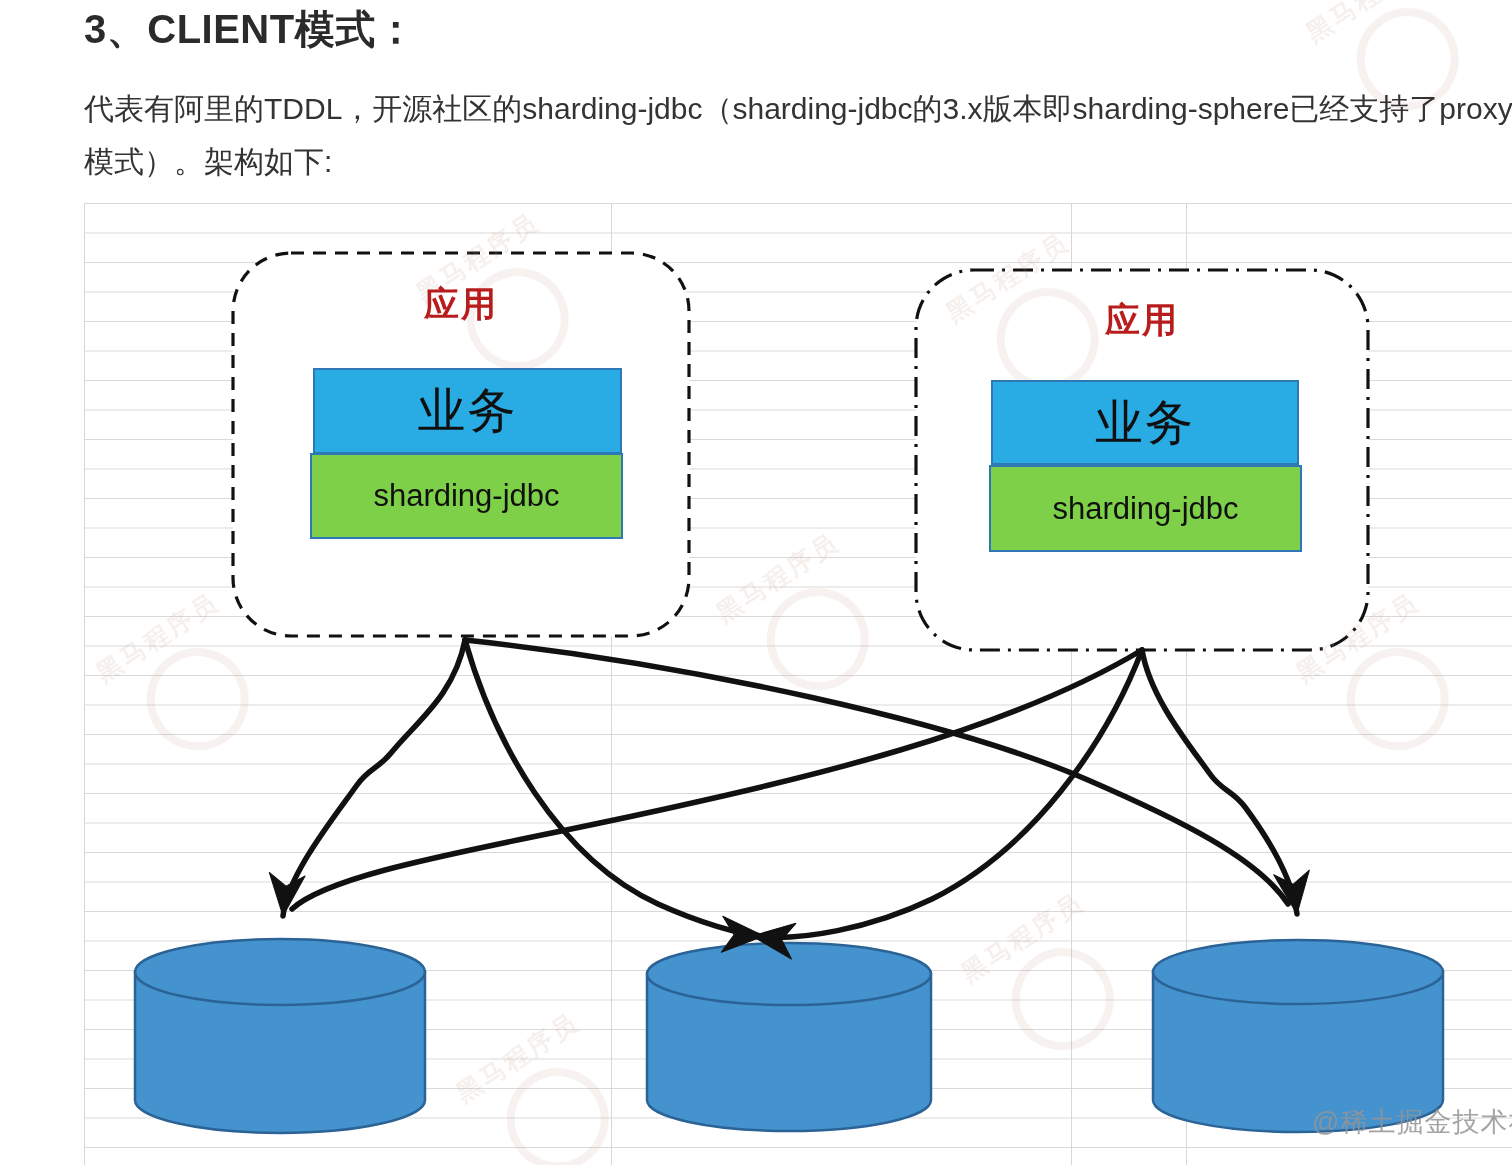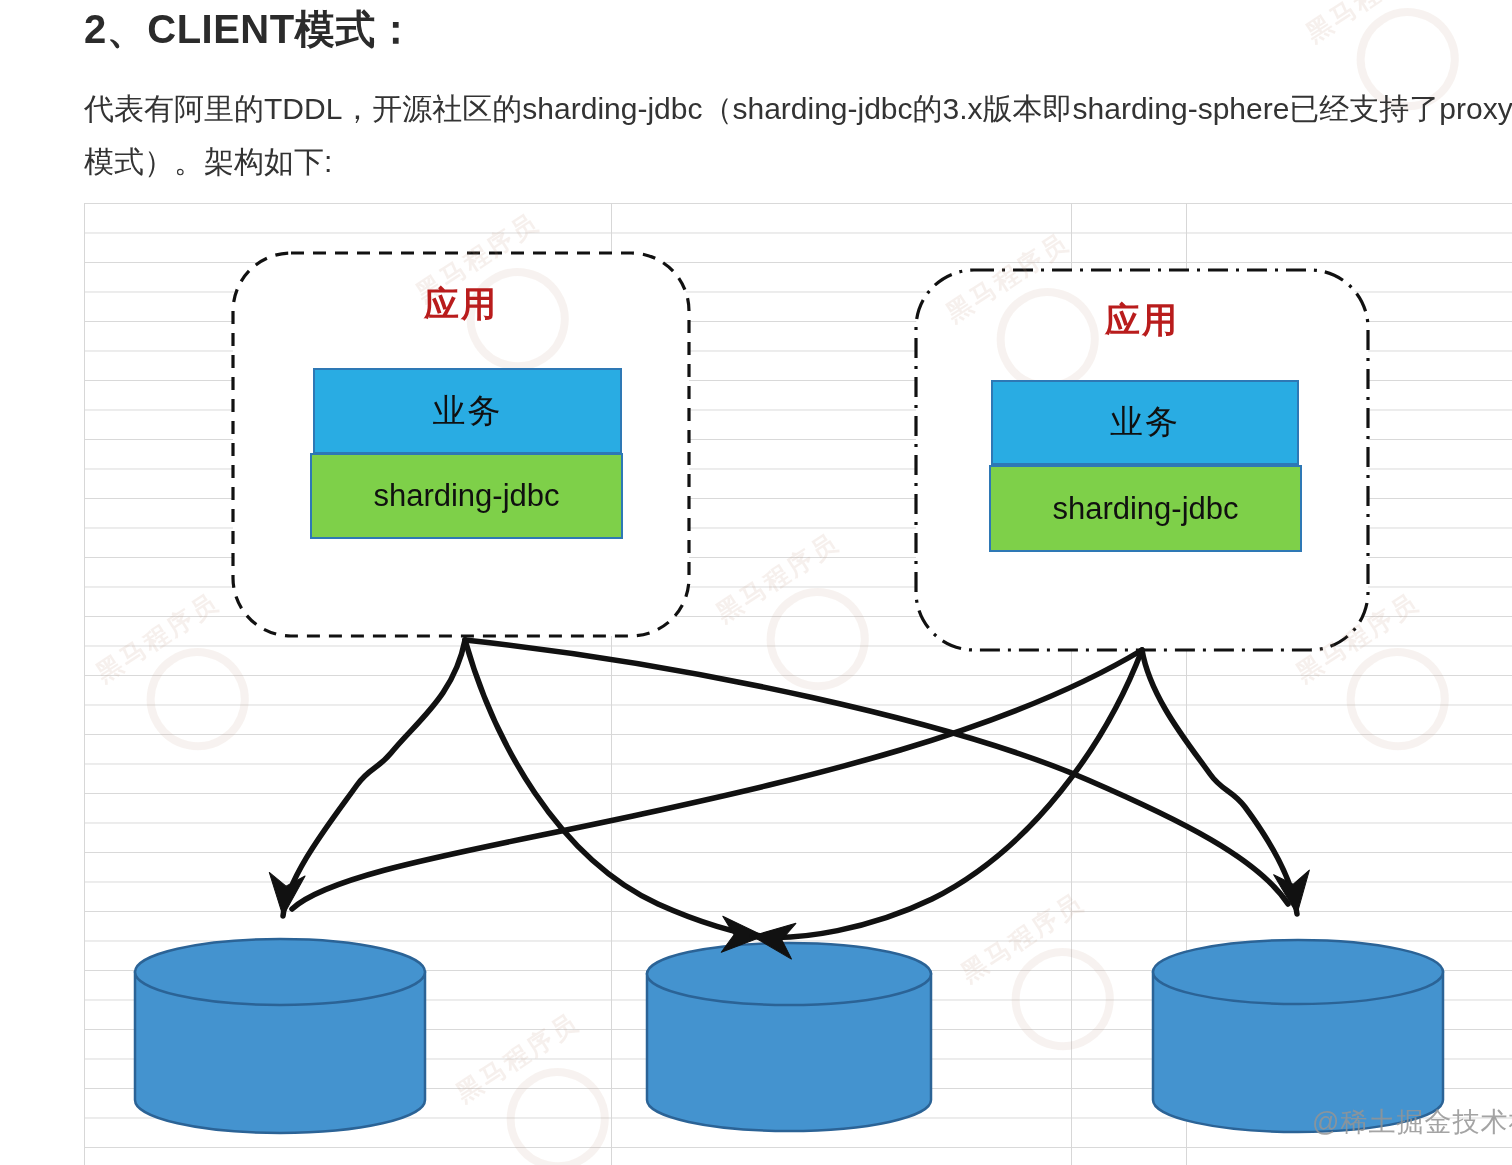--- a/index.html
+++ b/index.html
@@ -41,21 +41,21 @@
   
   .app-title{
     position:absolute;text-align:center;font-size:35px;color:#b91c1c;
     z-index:3;letter-spacing:2px;font-weight:bold;
   }
   .layer{
     position:absolute;display:flex;align-items:center;justify-content:center;
     box-sizing:border-box;border:2.5px solid #2e78b5;color:#101010;
     z-index:3;
   }
-  .layer.blue{font-size:33px;letter-spacing:2px;}
+  .layer.blue{font-size:48px;letter-spacing:2px;}
   .layer.green{font-size:31px;}
 
   
   .stamp{
     position:absolute;width:170px;height:170px;z-index:2;
     opacity:.38;transform:rotate(-33deg);pointer-events:none;
   }
   .stamp .txt{
     font-size:25px;letter-spacing:3px;color:rgba(197,158,138,.40);
     white-space:nowrap;text-align:center;font-weight:700;
@@ -68,21 +68,21 @@
     position:absolute;left:1312px;top:1104px;z-index:4;
     font-size:27px;color:rgba(148,148,148,.85);letter-spacing:1px;
     white-space:nowrap;
   }
 </style>
 </head>
 <body>
 
 <div class="stage">
 
-  <div class="heading">2、CLIENT模式：</div>
+  <div class="heading">3、CLIENT模式：</div>
   <div class="body-text">代表有阿里的TDDL，开源社区的sharding-jdbc（sharding-jdbc的3.x版本即sharding-sphere已经支持了proxy模式）。架构如下:</div>
 
   <div class="grid"></div>
 
   <div class="stamp" style="left:1320px;top:-30px">
     <div class="txt">黑马程序员</div>
       <div class="ring"></div>
   </div>
   <div class="stamp" style="left:430px;top:230px">
     <div class="txt">黑马程序员</div>

